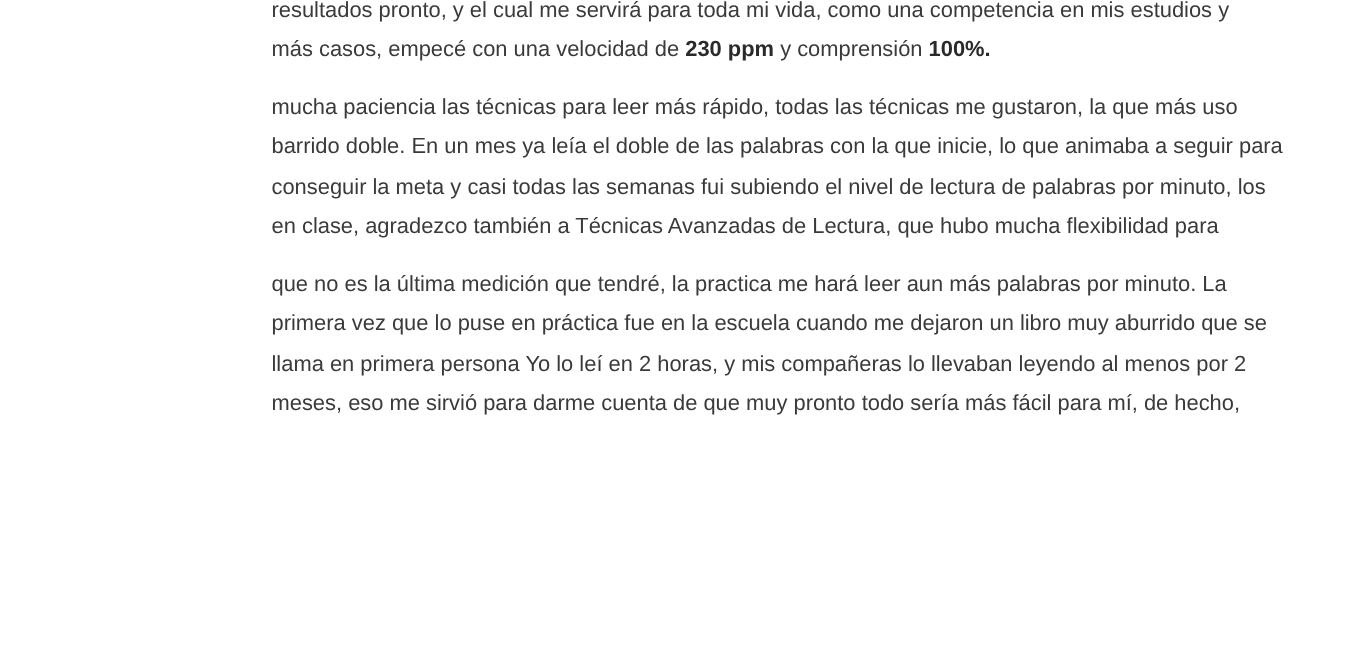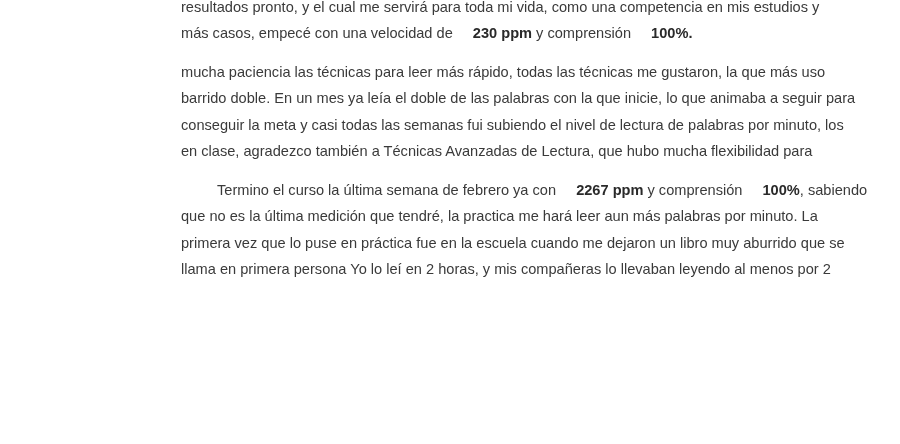--- a/index.html
+++ b/index.html
@@ -30,36 +30,36 @@
     .line {
       display: block;
       text-align: justify;
       text-align-last: justify;
       white-space: nowrap;
       overflow: visible;
     }
     .line.last {
       text-align-last: left;
     }
-    b { font-weight: bold; color: #2a2a2a; margin-left: 16px; }
+    b { font-weight: bold; color: #2a2a2a; }
   </style>
 </head>
 <body>
 
 <div class="page" id="page">
     <div class="para">
       <span class="line"><span>resultados pronto, y el cual me servirá para toda mi vida, como una competencia en mis estudios y</span></span>
       <span class="line last"><span>más casos, empecé con una velocidad de </span><b>230 ppm</b><span> y comprensión </span><b>100%.</b></span>
     </div>
     <div class="para">
       <span class="line"><span>mucha paciencia las técnicas para leer más rápido, todas las técnicas me gustaron, la que más uso</span></span>
       <span class="line"><span>barrido doble. En un mes ya leía el doble de las palabras con la que inicie, lo que animaba a seguir para</span></span>
       <span class="line"><span>conseguir la meta y casi todas las semanas fui subiendo el nivel de lectura de palabras por minuto, los</span></span>
       <span class="line"><span>en clase, agradezco también a Técnicas Avanzadas de Lectura, que hubo mucha flexibilidad para</span></span>
     </div>
     <div class="para">
-      <span class="line" style="padding-left: 36px;"><span>Termino el curso la última semana de febrero ya con </span><b>2267 ppm</b><span> y comprensión </span><b>100%</b><span>, sabiendo</span></span>
       <span class="line"><span>que no es la última medición que tendré, la practica me hará leer aun más palabras por minuto. La</span></span>
       <span class="line"><span>primera vez que lo puse en práctica fue en la escuela cuando me dejaron un libro muy aburrido que se</span></span>
       <span class="line"><span>llama en primera persona Yo lo leí en 2 horas, y mis compañeras lo llevaban leyendo al menos por 2</span></span>
+      <span class="line"><span>meses, eso me sirvió para darme cuenta de que muy pronto todo sería más fácil para mí, de hecho,</span></span>
       <span class="line last"></span>
     </div>
   </div>
 
 </body></html>

